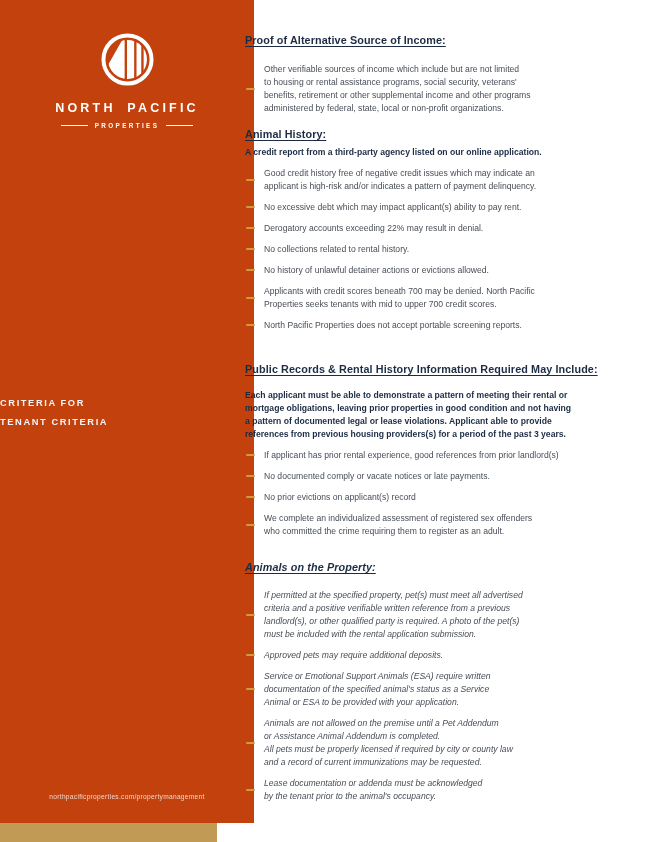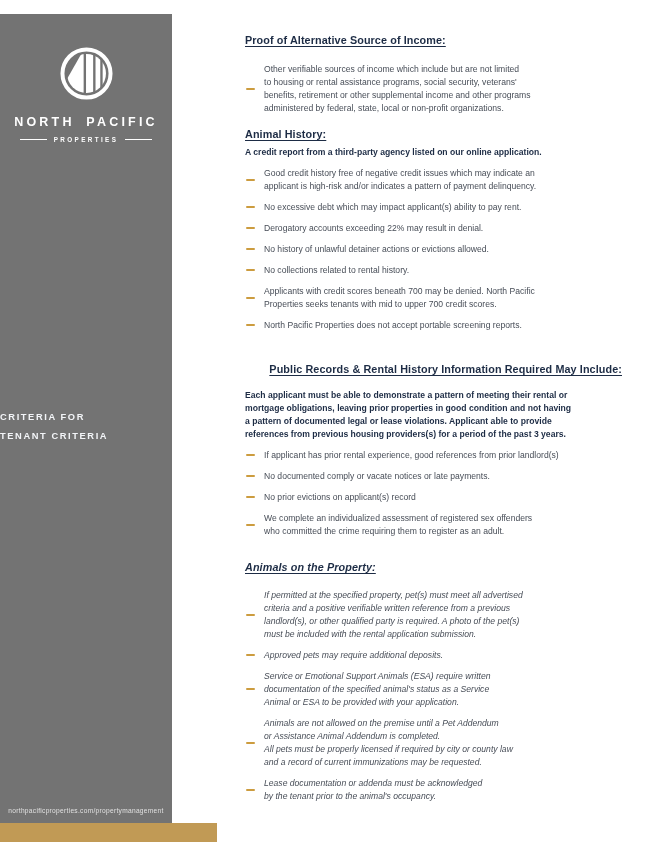--- a/index.html
+++ b/index.html
@@ -2,22 +2,22 @@
 <html><head>
 <meta charset="utf-8">
 <style>
   html,body{margin:0;padding:0;}
   body{
     width:650px;height:842px;position:relative;background:#ffffff;
     font-family:"Liberation Sans",sans-serif;overflow:hidden;
   }
   
   .sidebar{
-    position:absolute;left:0;top:14px;width:172px;height:823px;
-    background:#737373;
+    position:absolute;left:0;top:0;width:254px;height:823px;
+    background:#c2410c;
   }
   .gold-band{
     position:absolute;left:0;top:823px;width:217px;height:19px;
     background:#C19A55;
   }
   .logo-block{padding-top:31px;text-align:center;}
   .brand-name{
     margin-top:9px;color:#ffffff;font-weight:700;font-size:12.5px;
     letter-spacing:3.2px;word-spacing:5px;white-space:nowrap;
   }
@@ -44,21 +44,21 @@
   .sec{margin:0;}
   .sec:nth-of-type(2){margin-top:12px;}
   .sec:nth-of-type(3){margin-top:30px;}
   .sec:nth-of-type(4){margin-top:22px;font-style:italic;}
   .sec-heading{
     margin:0;color:#1D2C45;font-weight:700;font-size:10.8px;line-height:15px;
     text-decoration:underline;text-underline-offset:2px;letter-spacing:0.1px;
   }
   .sec:nth-of-type(1) .sec-heading{margin-bottom:15px;}
   .sec:nth-of-type(2) .sec-heading{margin-bottom:4px;}
-  .sec:nth-of-type(3) .sec-heading{margin-bottom:12px;text-align:right;}
+  .sec:nth-of-type(3) .sec-heading{margin-bottom:12px;}
   .sec:nth-of-type(4) .sec-heading{margin-bottom:14px;}
   .sec-intro{
     margin:0 0 8px 0;color:#1D2C45;font-weight:700;font-size:8.6px;
     line-height:13px;white-space:pre-line;
   }
   .bullets{margin:0;padding:0;list-style:none;}
   .bullet{
     display:flex;align-items:center;margin-bottom:8px;
   }
   .bullet:last-child{margin-bottom:0;}
@@ -140,26 +140,26 @@
           <span class="bullet-text">No excessive debt which may impact applicant(s) ability to pay rent.</span>
         </li>
 
         <li class="bullet">
           <span class="dash"></span>
           <span class="bullet-text">Derogatory accounts exceeding 22% may result in denial.</span>
         </li>
 
         <li class="bullet">
           <span class="dash"></span>
+          <span class="bullet-text">No collections related to rental history.</span>
+        </li>
+
+        <li class="bullet">
+          <span class="dash"></span>
           <span class="bullet-text">No history of unlawful detainer actions or evictions allowed.</span>
-        </li>
-
-        <li class="bullet">
-          <span class="dash"></span>
-          <span class="bullet-text">No collections related to rental history.</span>
         </li>
 
         <li class="bullet">
           <span class="dash"></span>
           <span class="bullet-text">Applicants with credit scores beneath 700 may be denied. North Pacific
 Properties seeks tenants with mid to upper 700 credit scores.</span>
         </li>
 
         <li class="bullet">
           <span class="dash"></span>

